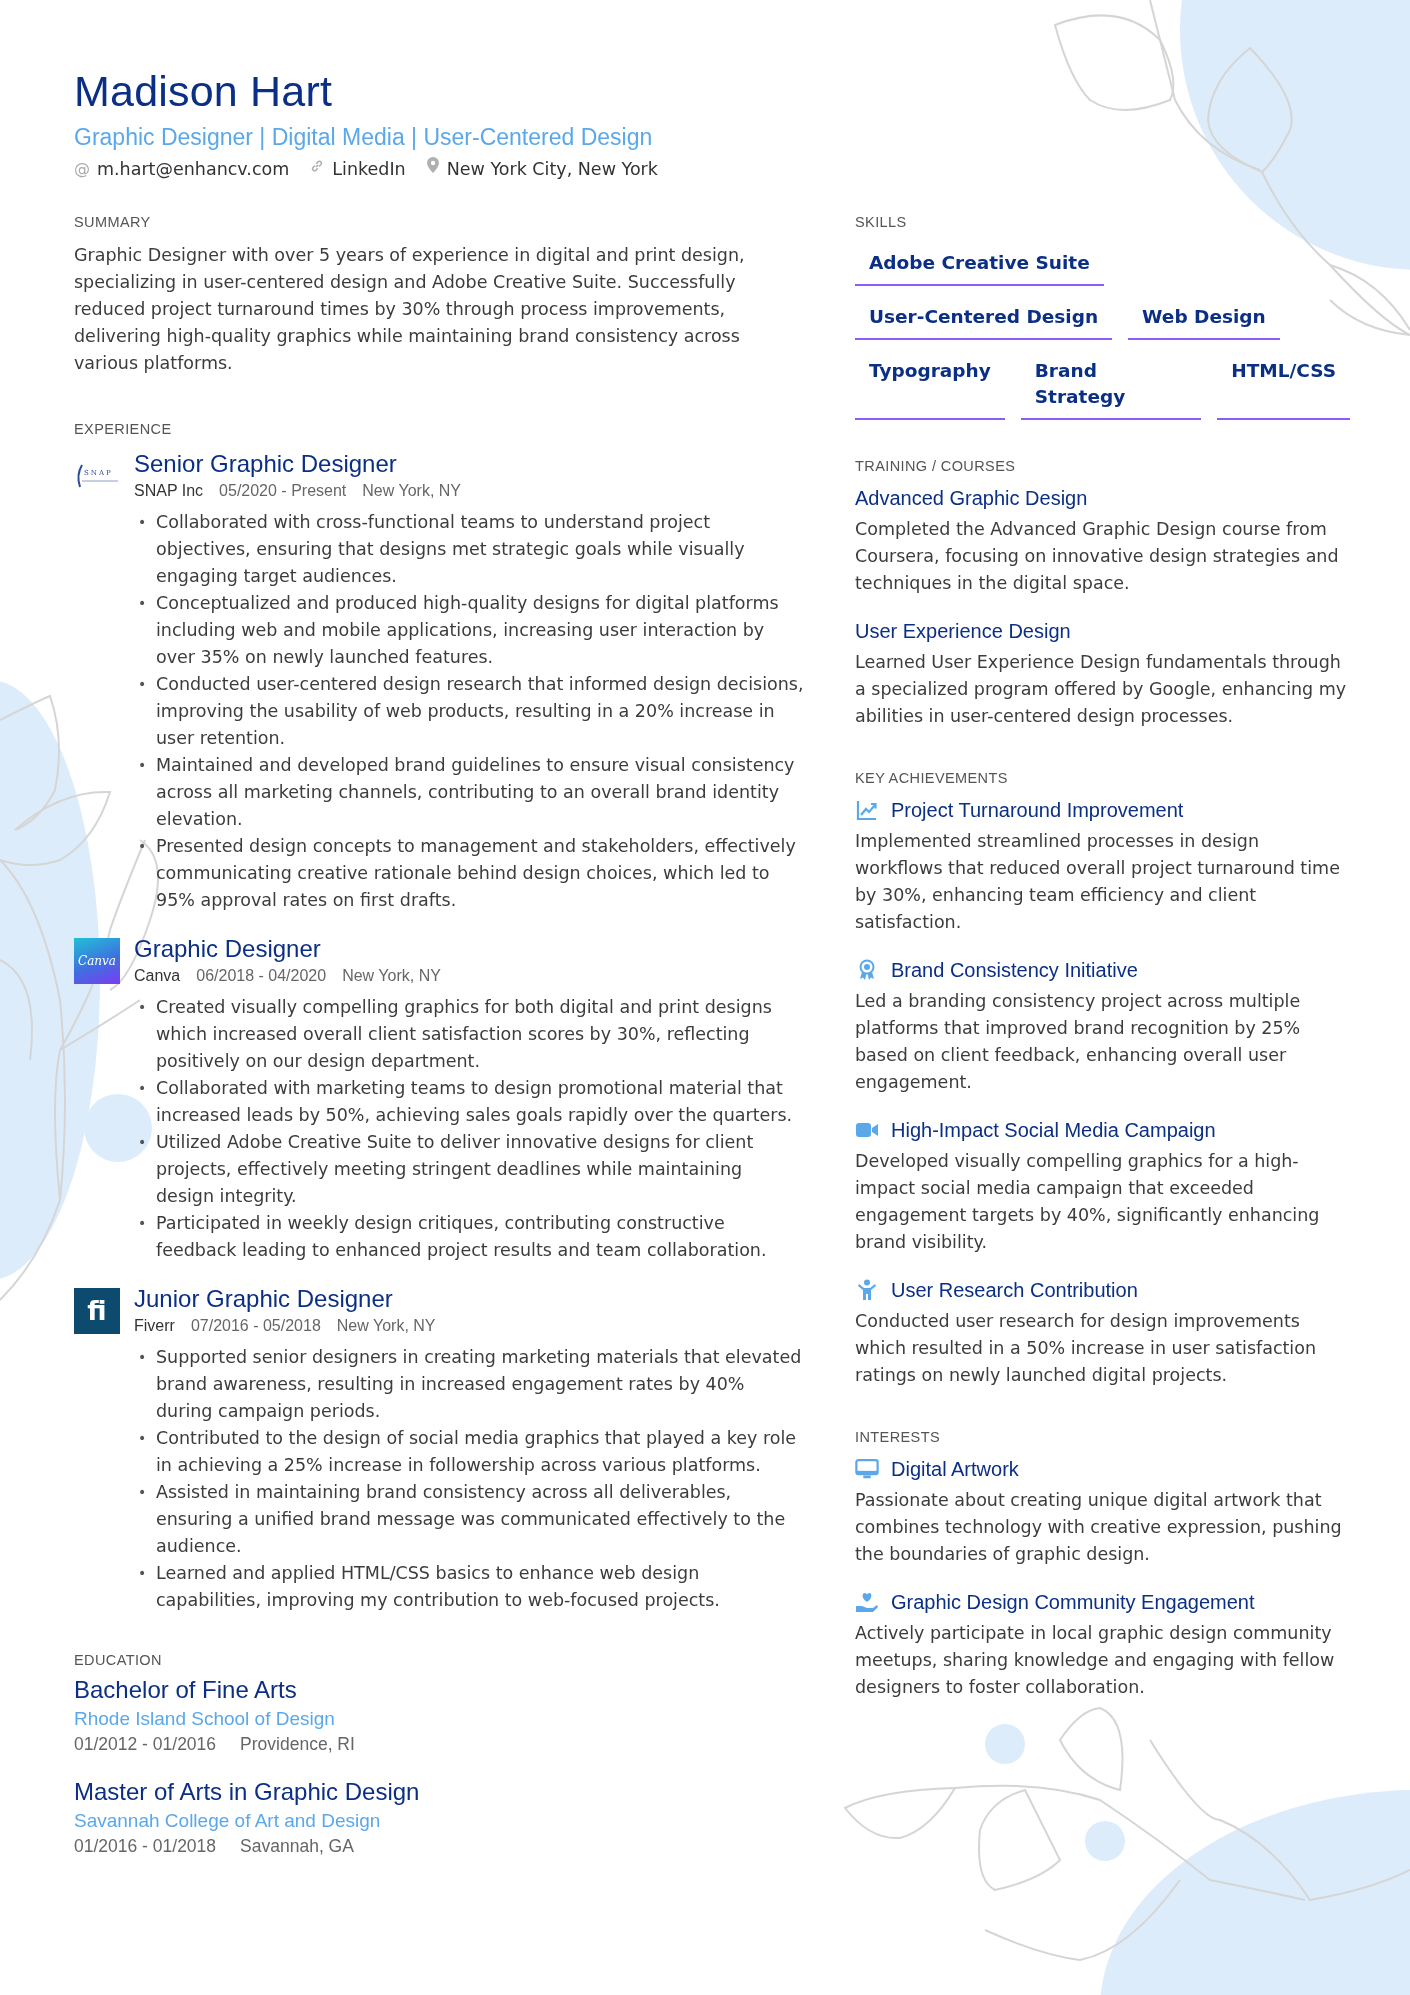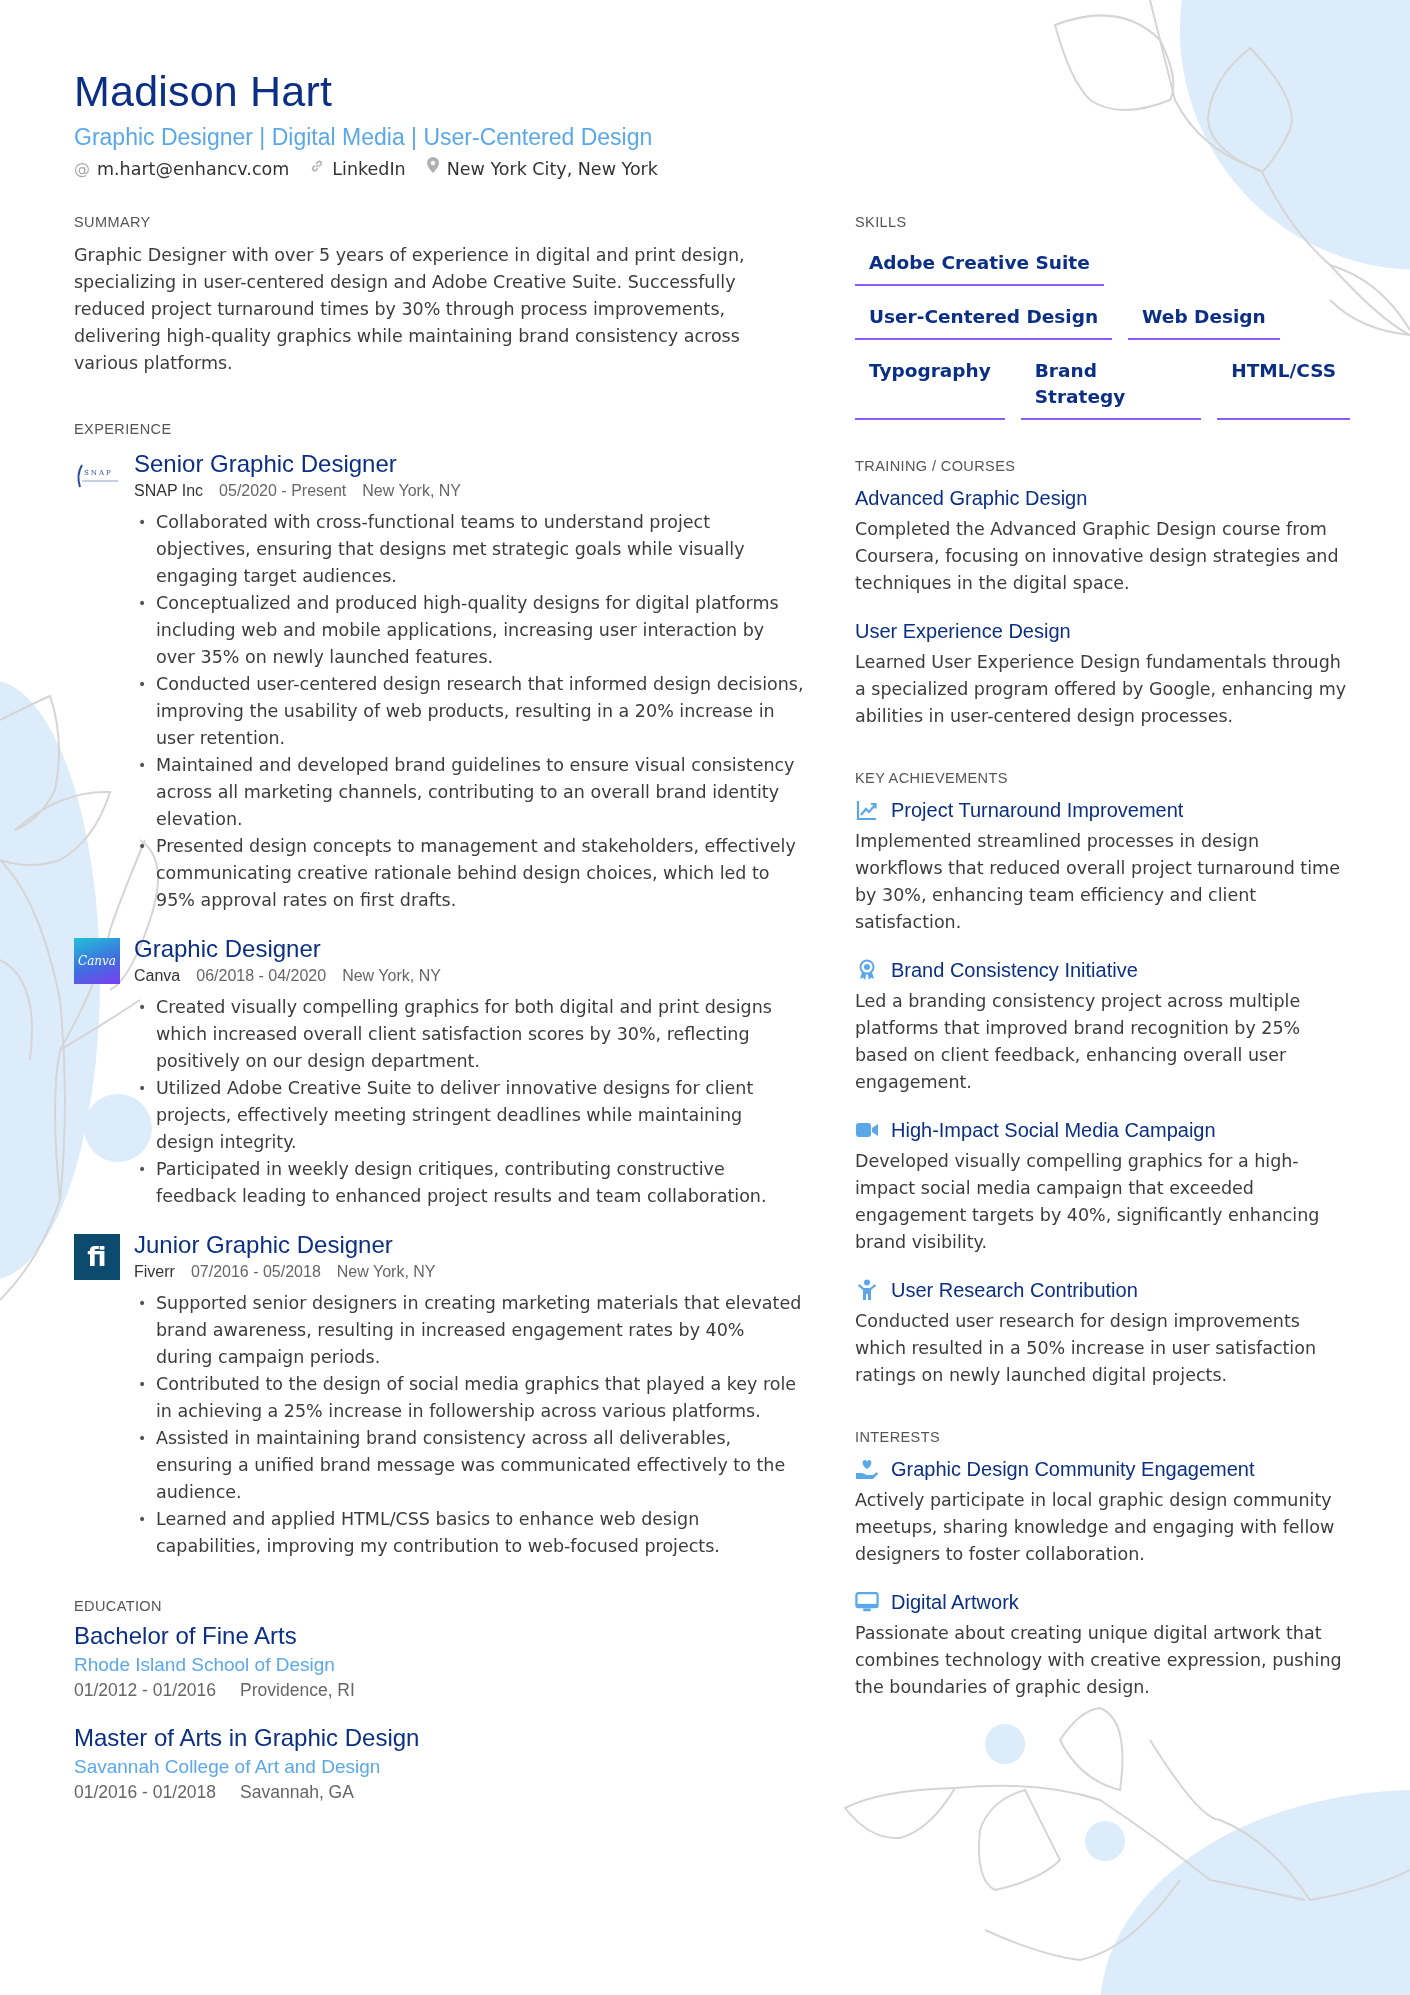--- a/index.html
+++ b/index.html
@@ -163,20 +163,21 @@
           <span style="font-family:'DejaVu Serif',serif;font-style:italic;color:#fff;font-size:12px;">Canva</span>
         </div>
         <div class="job-title">Graphic Designer</div>
         <div class="job-meta">
           <span class="job-company">Canva</span>
           <span class="job-dates">06/2018 - 04/2020</span>
           <span class="job-loc">New York, NY</span>
         </div>
         <ul class="bullets">
           <li>Created visually compelling graphics for both digital and print designs which increased overall client satisfaction scores by 30%, reflecting positively on our design department.</li>
+          <li>Collaborated with marketing teams to design promotional material that increased leads by 50%, achieving sales goals rapidly over the quarters.</li>
           <li>Utilized Adobe Creative Suite to deliver innovative designs for client projects, effectively meeting stringent deadlines while maintaining design integrity.</li>
           <li>Participated in weekly design critiques, contributing constructive feedback leading to enhanced project results and team collaboration.</li>
         </ul>
       </div>
 
       <div class="job">
         <div class="job-logo" style="background:#0c4a6e;">
           <span style="font-family:'DejaVu Sans',sans-serif;font-weight:bold;color:#fff;font-size:26px;line-height:1;">fi</span>
         </div>
         <div class="job-title">Junior Graphic Designer</div>
@@ -299,37 +300,37 @@
         </div>
         <p class="body-text r-desc">Conducted user research for design improvements which resulted in a 50% increase in user satisfaction ratings on newly launched digital projects.</p>
       </div>
     </section>
 
     <section class="rs">
       <div class="section-title">INTERESTS</div>
       <div class="r-item">
         <div class="r-title">
           <span class="ic">
-            <svg width="24" height="22" viewBox="0 0 24 22">
-                <path d="M12 11 C6 7 7 2 10 2 C11 2 12 3 12 4 C12 3 13 2 14 2 C17 2 18 7 12 11 Z" fill="#5aa8ea"></path>
-                <path d="M1 15 H7 L12 17 H18 L22 14 L23 16 L18 21 H1 Z" fill="#5aa8ea"></path>
-              </svg>
-          </span>
-          <span>Graphic Design Community Engagement</span>
-        </div>
-        <p class="body-text r-desc">Actively participate in local graphic design community meetups, sharing knowledge and engaging with fellow designers to foster collaboration.</p>
-      </div>
-      <div class="r-item">
-        <div class="r-title">
-          <span class="ic">
             <svg width="26" height="22" viewBox="0 0 26 22">
                 <rect x="1.5" y="1.5" width="23" height="15" rx="2" fill="none" stroke="#5aa8ea" stroke-width="2.4"></rect>
                 <rect x="1.5" y="13" width="23" height="4" fill="#5aa8ea"></rect>
                 <rect x="9" y="18" width="8" height="3" fill="#5aa8ea"></rect>
               </svg>
           </span>
           <span>Digital Artwork</span>
         </div>
         <p class="body-text r-desc">Passionate about creating unique digital artwork that combines technology with creative expression, pushing the boundaries of graphic design.</p>
       </div>
+      <div class="r-item">
+        <div class="r-title">
+          <span class="ic">
+            <svg width="24" height="22" viewBox="0 0 24 22">
+                <path d="M12 11 C6 7 7 2 10 2 C11 2 12 3 12 4 C12 3 13 2 14 2 C17 2 18 7 12 11 Z" fill="#5aa8ea"></path>
+                <path d="M1 15 H7 L12 17 H18 L22 14 L23 16 L18 21 H1 Z" fill="#5aa8ea"></path>
+              </svg>
+          </span>
+          <span>Graphic Design Community Engagement</span>
+        </div>
+        <p class="body-text r-desc">Actively participate in local graphic design community meetups, sharing knowledge and engaging with fellow designers to foster collaboration.</p>
+      </div>
     </section>
   </div>
 </div>
 
 </body></html>

